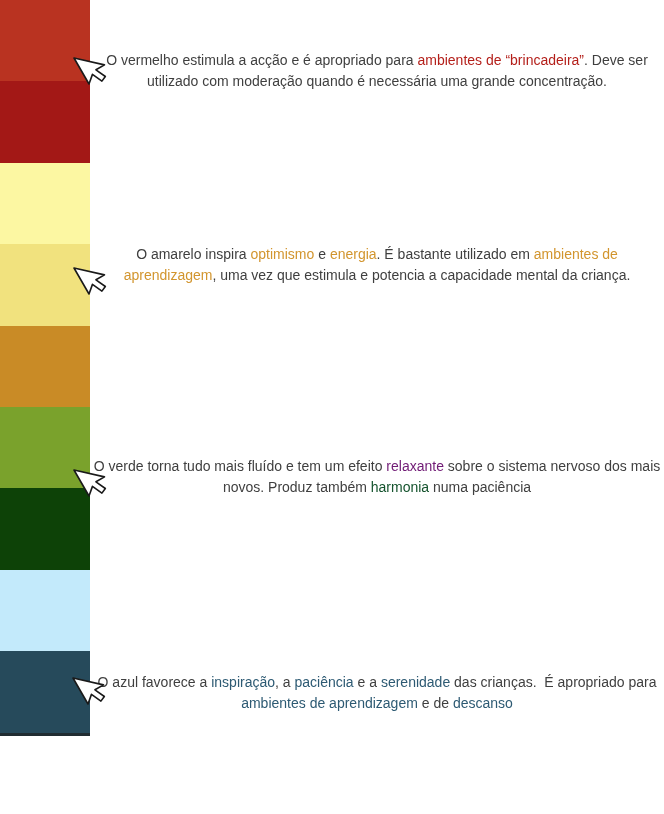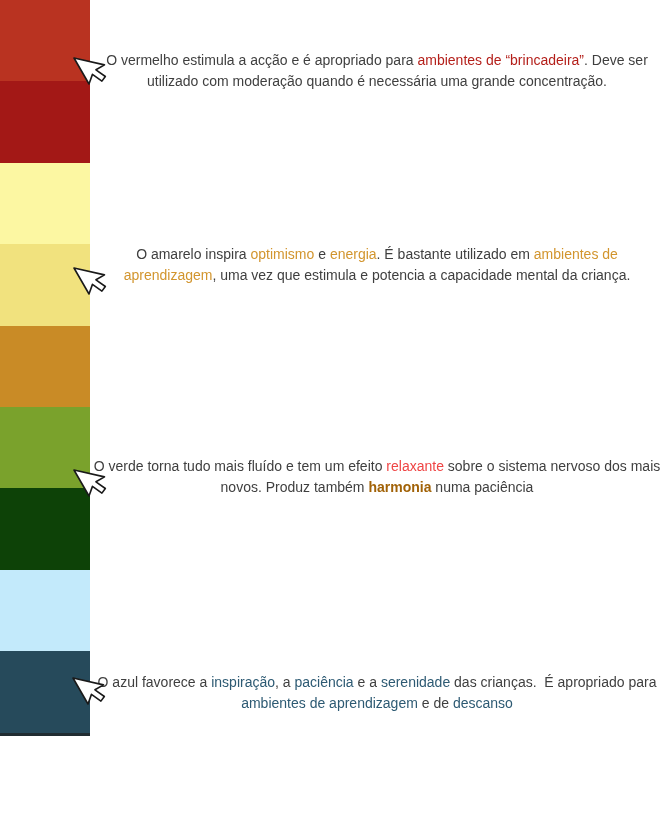--- a/index.html
+++ b/index.html
@@ -50,21 +50,21 @@
     <div class="swatch" style="background: rgb(201, 139, 38);"></div>
     <div class="swatch" style="background: rgb(122, 162, 44);"></div>
     <div class="swatch" style="background: rgb(13, 66, 7);"></div>
     <div class="swatch" style="background: rgb(195, 234, 251);"></div>
     <div class="swatch" style="background: rgb(38, 74, 91);"></div>
     <div class="swatch" style="background: rgb(32, 44, 49);"></div>
   </div>
 
   <div class="para p0" style="color: rgb(63, 63, 63);"><span>O vermelho estimula a acção e é apropriado para </span><span style="color: rgb(180, 31, 26);">ambientes de “brincadeira”</span><span>. Deve ser utilizado com moderação quando é necessária uma grande concentração.</span></div>
   <div class="para p1" style="color: rgb(63, 63, 63);"><span>O amarelo inspira </span><span style="color: rgb(210, 149, 46);">optimismo</span><span> e </span><span style="color: rgb(210, 149, 46);">energia</span><span>. É bastante utilizado em </span><span style="color: rgb(210, 149, 46);">ambientes de aprendizagem</span><span>, uma vez que estimula e potencia a capacidade mental da criança.</span></div>
-  <div class="para p2" style="color: rgb(63, 63, 63);"><span>O verde torna tudo mais fluído e tem um efeito </span><span style="color: #ef4444;">relaxante</span><span> sobre o sistema nervoso dos mais novos. Produz também </span><span style="color: #a16207; font-weight: bold;">harmonia</span><span> numa paciência</span></div>
+  <div class="para p2" style="color: rgb(63, 63, 63);"><span>O verde torna tudo mais fluído e tem um efeito </span><span style="color: #701a75;">relaxante</span><span> sobre o sistema nervoso dos mais novos. Produz também </span><span style="color: #14532d;">harmonia</span><span> numa paciência</span></div>
   <div class="para p3" style="color: rgb(63, 63, 63);"><span>O azul favorece a </span><span style="color: rgb(45, 90, 115);">inspiração</span><span>, a </span><span style="color: rgb(45, 90, 115);">paciência</span><span> e a </span><span style="color: rgb(45, 90, 115);">serenidade</span><span> das crianças.&nbsp; É apropriado para </span><span style="color: rgb(45, 90, 115);">ambientes de aprendizagem</span><span> e de </span><span style="color: rgb(45, 90, 115);">descanso</span></div>
 
   <svg class="cursor c0" viewBox="0 0 46 46">
     <g transform="rotate(-30 3 2)">
       <path d="M3 2 L3 32 L10.8 25.4 L15.6 36 L20.9 33.7 L16.1 23.2 L26 23.2 Z" fill="#ffffff" stroke="#1a1a1a" stroke-width="1.6" stroke-linejoin="round"></path>
     </g>
   </svg>
   <svg class="cursor c1" viewBox="0 0 46 46">
     <g transform="rotate(-30 3 2)">
       <path d="M3 2 L3 32 L10.8 25.4 L15.6 36 L20.9 33.7 L16.1 23.2 L26 23.2 Z" fill="#ffffff" stroke="#1a1a1a" stroke-width="1.6" stroke-linejoin="round"></path>

